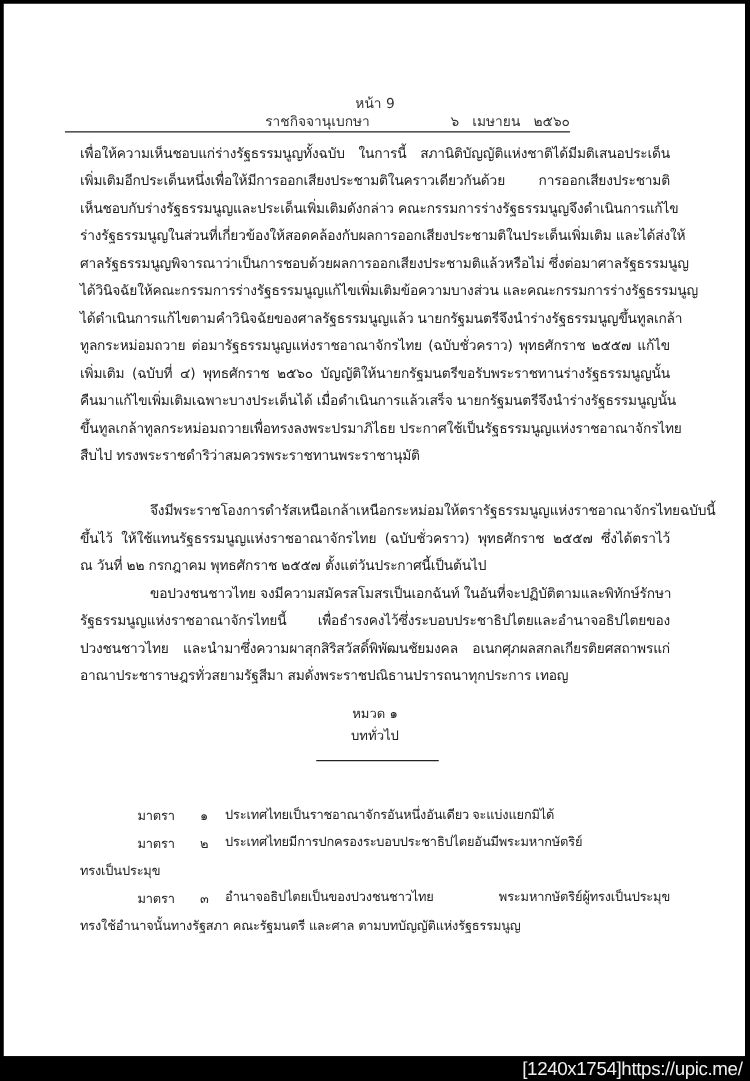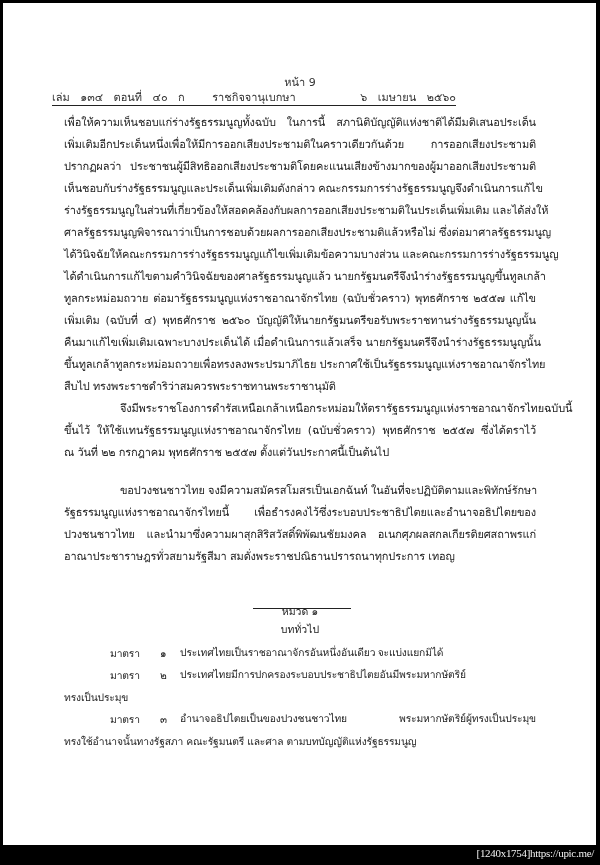--- a/index.html
+++ b/index.html
@@ -70,21 +70,20 @@
     }
     .line.last { text-align-last: left; }
     .line.indent { padding-left: 56px; }
     .chapter {
       position: absolute;
       left: 0;
       width: 100%;
       text-align: center;
       font-size: 10.5px;
       color: #222;
-      margin-top: 41px;
     }
     .chapter-rule {
       position: absolute;
       left: 253px;
       width: 98px;
       top: 608px;
       border-top: 1.3px solid #222;
     }
     .section {
       position: absolute;
@@ -112,61 +111,59 @@
       top: 845px;
       width: 600px;
       height: 20px;
       background: #000;
     }
     .watermark {
       position: absolute;
       right: 6px;
       top: 847px;
       color: #f0f0f0;
-      font-family: Liberation Serif, serif;
-      font-size: 11px;
+      font-family: Liberation Sans, sans-serif;
+      font-size: 15px;
       letter-spacing: -0.3px;
     }
   </style>
 </head>
 <body>
 
 <div class="page"></div>
 
 <div class="hdr-page">หน้า   9</div>
 <div class="hdr-row">
-  <span class="hdr-left">เล่ม   ๑๓๔   ตอนที่   ๔๐   ก</span>
   <span class="hdr-mid">ราชกิจจานุเบกษา</span>
   <span class="hdr-right">๖   เมษายน   ๒๕๖๐</span>
 </div>
 <div class="hdr-rule"></div>
 
 <div class="body-text" style="top:112px;">
   <span class="line">เพื่อให้ความเห็นชอบแก่ร่างรัฐธรรมนูญทั้งฉบับ ในการนี้  สภานิติบัญญัติแห่งชาติได้มีมติเสนอประเด็น</span>
   <span class="line">เพิ่มเติมอีกประเด็นหนึ่งเพื่อให้มีการออกเสียงประชามติในคราวเดียวกันด้วย  การออกเสียงประชามติ</span>
-  <span class="line">ปรากฏผลว่า ประชาชนผู้มีสิทธิออกเสียงประชามติโดยคะแนนเสียงข้างมากของผู้มาออกเสียงประชามติ</span>
   <span class="line">เห็นชอบกับร่างรัฐธรรมนูญและประเด็นเพิ่มเติมดังกล่าว  คณะกรรมการร่างรัฐธรรมนูญจึงดำเนินการแก้ไข</span>
   <span class="line">ร่างรัฐธรรมนูญในส่วนที่เกี่ยวข้องให้สอดคล้องกับผลการออกเสียงประชามติในประเด็นเพิ่มเติม  และได้ส่งให้</span>
   <span class="line">ศาลรัฐธรรมนูญพิจารณาว่าเป็นการชอบด้วยผลการออกเสียงประชามติแล้วหรือไม่  ซึ่งต่อมาศาลรัฐธรรมนูญ</span>
   <span class="line">ได้วินิจฉัยให้คณะกรรมการร่างรัฐธรรมนูญแก้ไขเพิ่มเติมข้อความบางส่วน  และคณะกรรมการร่างรัฐธรรมนูญ</span>
   <span class="line">ได้ดำเนินการแก้ไขตามคำวินิจฉัยของศาลรัฐธรรมนูญแล้ว  นายกรัฐมนตรีจึงนำร่างรัฐธรรมนูญขึ้นทูลเกล้า</span>
   <span class="line">ทูลกระหม่อมถวาย  ต่อมารัฐธรรมนูญแห่งราชอาณาจักรไทย (ฉบับชั่วคราว) พุทธศักราช ๒๕๕๗ แก้ไข</span>
   <span class="line">เพิ่มเติม (ฉบับที่ ๔) พุทธศักราช ๒๕๖๐ บัญญัติให้นายกรัฐมนตรีขอรับพระราชทานร่างรัฐธรรมนูญนั้น</span>
   <span class="line">คืนมาแก้ไขเพิ่มเติมเฉพาะบางประเด็นได้ เมื่อดำเนินการแล้วเสร็จ นายกรัฐมนตรีจึงนำร่างรัฐธรรมนูญนั้น</span>
   <span class="line">ขึ้นทูลเกล้าทูลกระหม่อมถวายเพื่อทรงลงพระปรมาภิไธย ประกาศใช้เป็นรัฐธรรมนูญแห่งราชอาณาจักรไทย</span>
   <span class="line last">สืบไป ทรงพระราชดำริว่าสมควรพระราชทานพระราชานุมัติ</span>
 </div>
 
 <div class="body-text" style="top:398px;">
   <span class="line indent">จึงมีพระราชโองการดำรัสเหนือเกล้าเหนือกระหม่อมให้ตรารัฐธรรมนูญแห่งราชอาณาจักรไทยฉบับนี้</span>
   <span class="line">ขึ้นไว้ ให้ใช้แทนรัฐธรรมนูญแห่งราชอาณาจักรไทย  (ฉบับชั่วคราว)  พุทธศักราช  ๒๕๕๗  ซึ่งได้ตราไว้</span>
   <span class="line last">ณ  วันที่  ๒๒  กรกฎาคม  พุทธศักราช  ๒๕๕๗  ตั้งแต่วันประกาศนี้เป็นต้นไป</span>
 </div>
 
-<div class="body-text" style="top:464px;margin-top:16px;">
+<div class="body-text" style="top:464px;">
   <span class="line indent">ขอปวงชนชาวไทย  จงมีความสมัครสโมสรเป็นเอกฉันท์ ในอันที่จะปฏิบัติตามและพิทักษ์รักษา</span>
   <span class="line">รัฐธรรมนูญแห่งราชอาณาจักรไทยนี้   เพื่อธำรงคงไว้ซึ่งระบอบประชาธิปไตยและอำนาจอธิปไตยของ</span>
   <span class="line">ปวงชนชาวไทย  และนำมาซึ่งความผาสุกสิริสวัสดิ์พิพัฒนชัยมงคล  อเนกศุภผลสกลเกียรติยศสถาพรแก่</span>
   <span class="line last">อาณาประชาราษฎรทั่วสยามรัฐสีมา  สมดั่งพระราชปณิธานปรารถนาทุกประการ  เทอญ</span>
 </div>
 
 <div class="chapter" style="top:562px;">หมวด  ๑</div>
 <div class="chapter" style="top:580px;">บททั่วไป</div>
 <div class="chapter-rule"></div>
 

